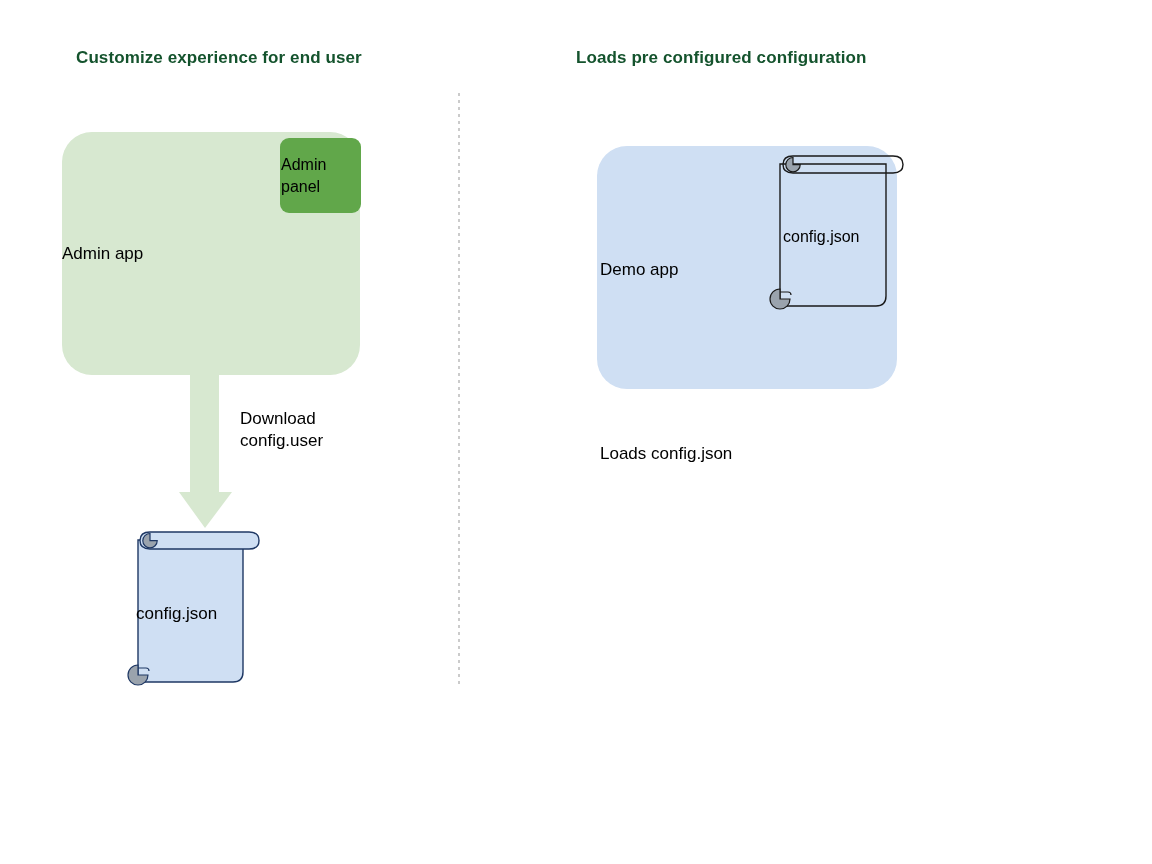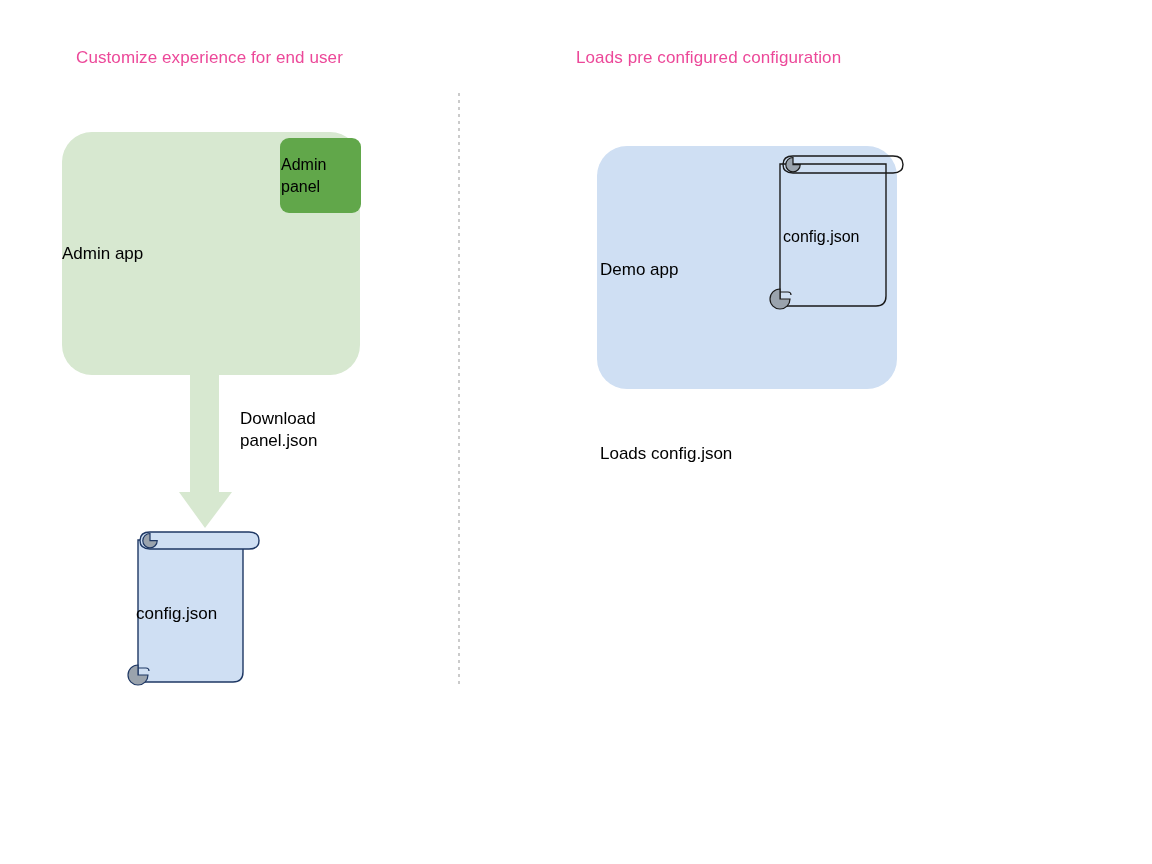--- a/index.html
+++ b/index.html
@@ -23,23 +23,24 @@
     position: absolute;
     left: 0;
     top: 0;
     width: 1152px;
     height: 864px;
     display: block;
   }
   .hdr {
     position: absolute;
     font-size: 17px;
-    color: #ec4899;
+    color: #14532d;
     white-space: nowrap;
     letter-spacing: 0.1px;
+    font-weight: bold;
   }
   #header-left  { left: 76px;  top: 48px; }
   #header-right { left: 576px; top: 48px; }
 
   .lbl {
     position: absolute;
     font-size: 17px;
     color: #000;
     text-align: left;
     white-space: pre;
@@ -106,21 +107,21 @@
   <div class="hdr" id="header-left">Customize experience for end user</div>
 
   <div class="hdr" id="header-right">Loads pre configured configuration</div>
 
   <div class="lbl" id="admin-app-label">Admin app</div>
 
   <div class="lbl" id="admin-panel-label">Admin
 panel</div>
 
   <div class="lbl" id="download-label">Download
-panel.json</div>
+config.user</div>
 
   <div class="lbl" id="left-scroll-label">config.json</div>
 
   <div class="lbl" id="demo-app-label">Demo app</div>
 
   <div class="lbl" id="right-scroll-label">config.json</div>
 
   <div class="lbl" id="loads-label">Loads config.json</div>
 
 </div>

